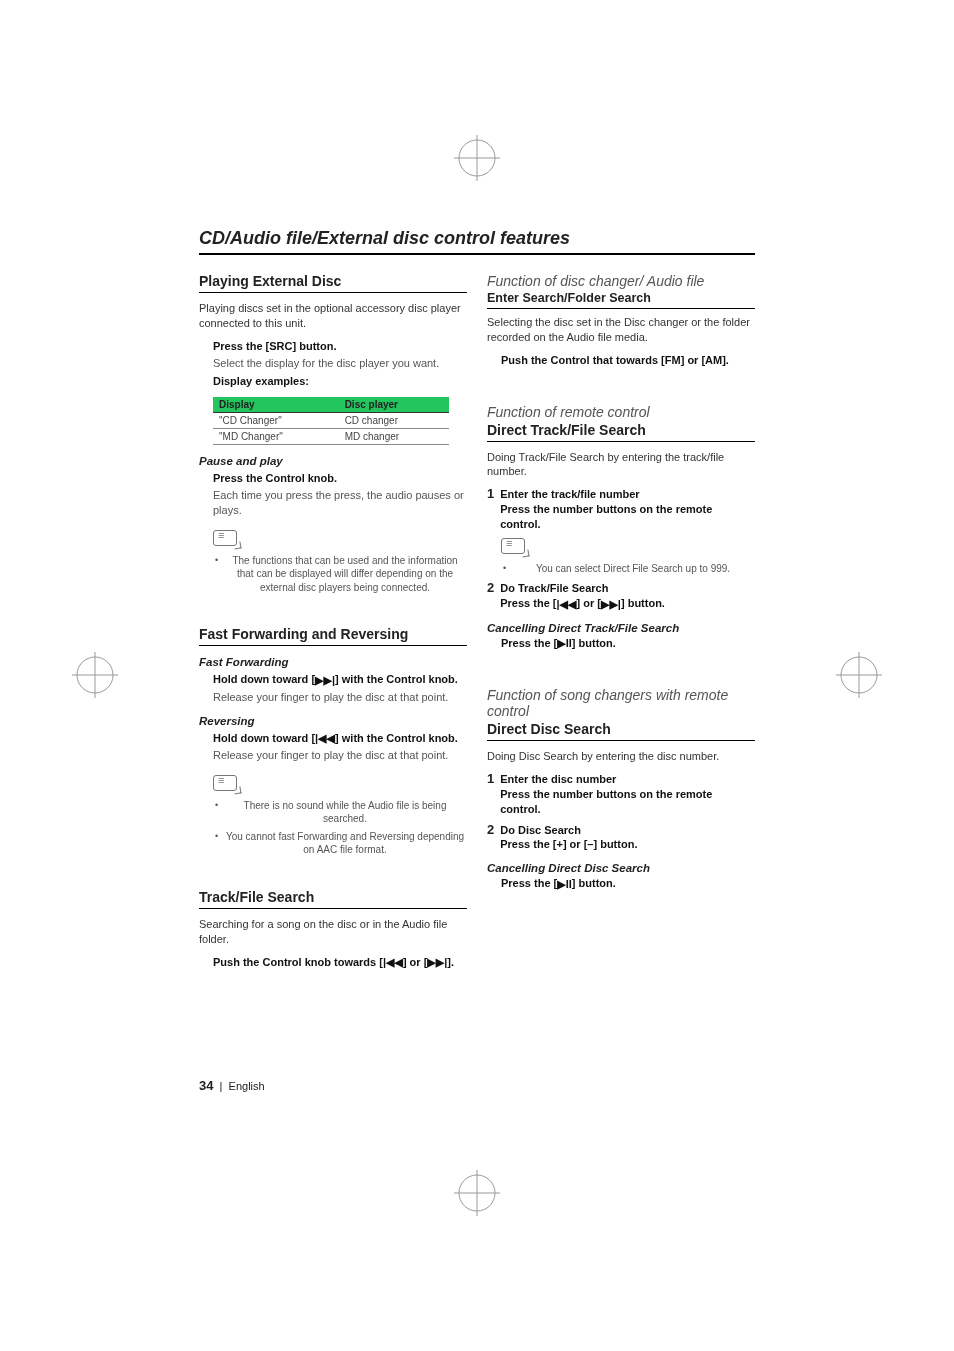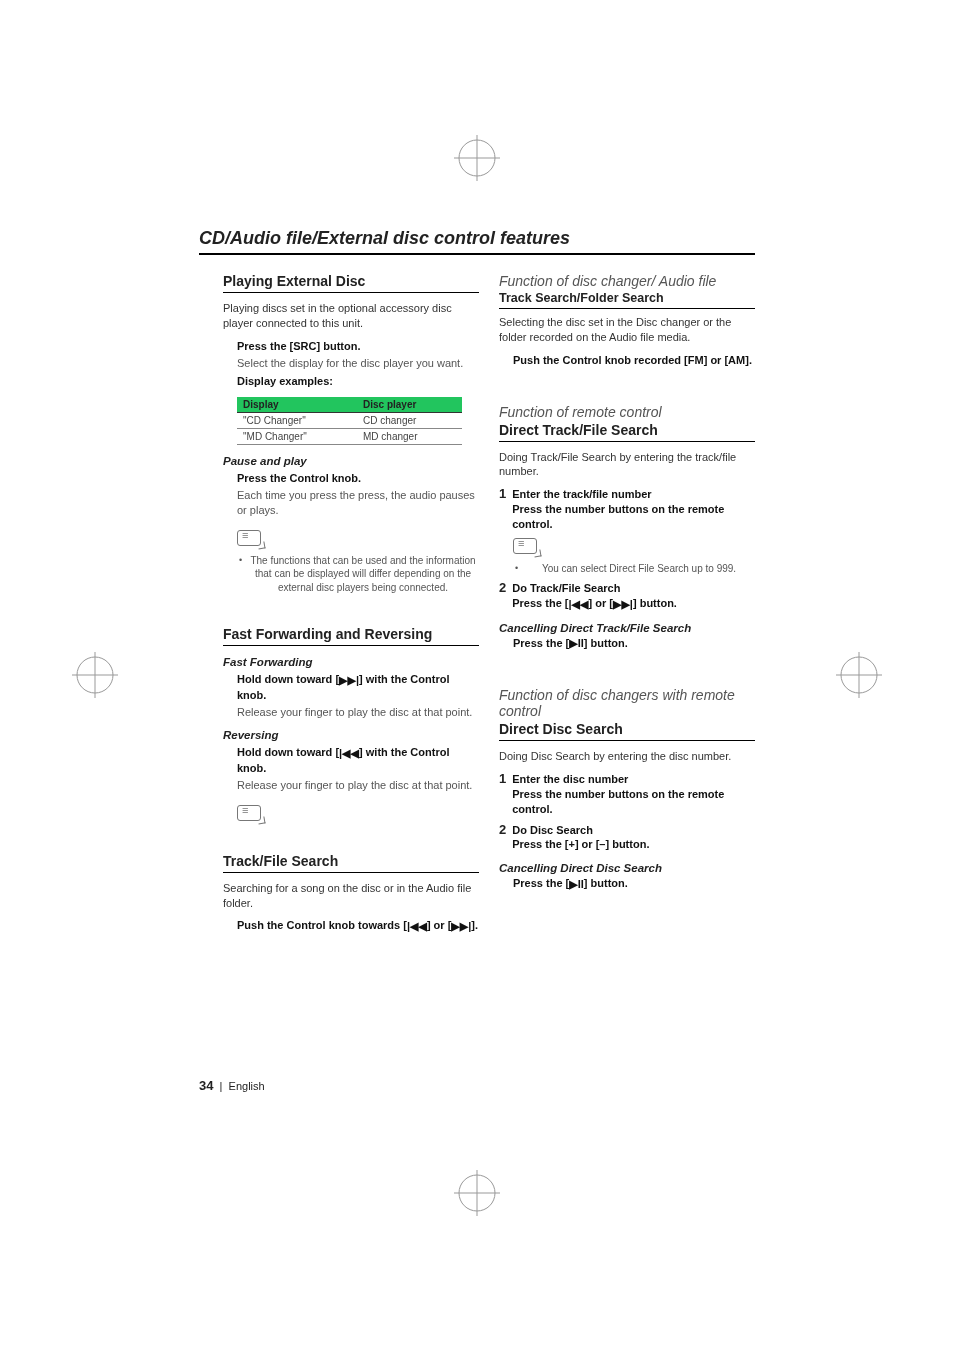--- a/index.html
+++ b/index.html
@@ -26,21 +26,20 @@
     font-size: 18px;
     font-weight: bold;
     font-style: italic;
     border-bottom: 2px solid #000;
     padding-bottom: 4px;
     margin-bottom: 18px;
   }
   .columns {
     display: flex;
     gap: 20px;
-    margin-left: 24px;
   }
   .col {
     flex: 1;
     min-width: 0;
   }
   .sec-heading {
     font-size: 14px;
     font-weight: 800;
     border-bottom: 1.5px solid #000;
     padding-bottom: 3px;
@@ -228,36 +227,40 @@
           <span>Hold down toward [</span><span class="glyph">▶▶|</span><span>] with the Control knob.</span>
         </p>
         <p class="p indent grey" style="margin-top:-6px">Release your finger to play the disc at that point.</p>
 
         <div class="subhead">Reversing</div>
         <p class="p indent bold">
           <span>Hold down toward [</span><span class="glyph">|◀◀</span><span>] with the Control knob.</span>
         </p>
         <p class="p indent grey" style="margin-top:-6px">Release your finger to play the disc at that point.</p>
         <span class="note-icon"></span>
+        <ul class="note-list">
+          <li>There is no sound while the Audio file is being searched.</li>
+          <li>You cannot fast Forwarding and Reversing depending on AAC file format.</li>
+        </ul>
 
         <div class="spacer-lg"></div>
 
         <div class="sec-heading">Track/File Search</div>
         <p class="p">Searching for a song on the disc or in the Audio file folder.</p>
         <p class="p indent bold">
           <span>Push the Control knob towards [</span><span class="glyph">|◀◀</span><span>] or [</span><span class="glyph">▶▶|</span><span>].</span>
         </p>
       </div>
 
       <div class="col">
 
         <p class="fn-line">Function of disc changer/ Audio file</p>
-        <div class="sec-sub" style="border-bottom:1.5px solid #000;padding-bottom:3px">Track Search/Folder Search</div>
+        <div class="sec-sub" style="border-bottom:1.5px solid #000;padding-bottom:3px">Enter Search/Folder Search</div>
         <p class="p">Selecting the disc set in the Disc changer or the folder recorded on the Audio file media.</p>
-        <p class="p indent bold">Push the Control knob recorded [FM] or [AM].</p>
+        <p class="p indent bold">Push the Control that towards [FM] or [AM].</p>
 
         <div class="spacer-lg"></div>
 
         <p class="fn-line">Function of remote control</p>
         <div class="sec-heading">Direct Track/File Search</div>
         <p class="p">Doing Track/File Search by entering the track/file number.</p>
 
         <div class="step">
           <div class="step-num">1</div>
           <div class="step-body">
@@ -280,21 +283,21 @@
           </div>
         </div>
 
         <div class="subhead">Cancelling Direct Track/File Search</div>
         <p class="p indent bold" style="margin-top:-2px">
           <span>Press the [</span><span class="glyph">▶II</span><span>] button.</span>
         </p>
 
         <div class="spacer-lg"></div>
 
-        <p class="fn-line">Function of disc changers with remote control</p>
+        <p class="fn-line">Function of song changers with remote control</p>
         <div class="sec-heading">Direct Disc Search</div>
         <p class="p">Doing Disc Search by entering the disc number.</p>
 
         <div class="step">
           <div class="step-num">1</div>
           <div class="step-body">
             <p class="p bold" style="margin:0">Enter the disc number</p>
             <p class="p bold" style="margin:0">Press the number buttons on the remote control.</p>
           </div>
         </div>

